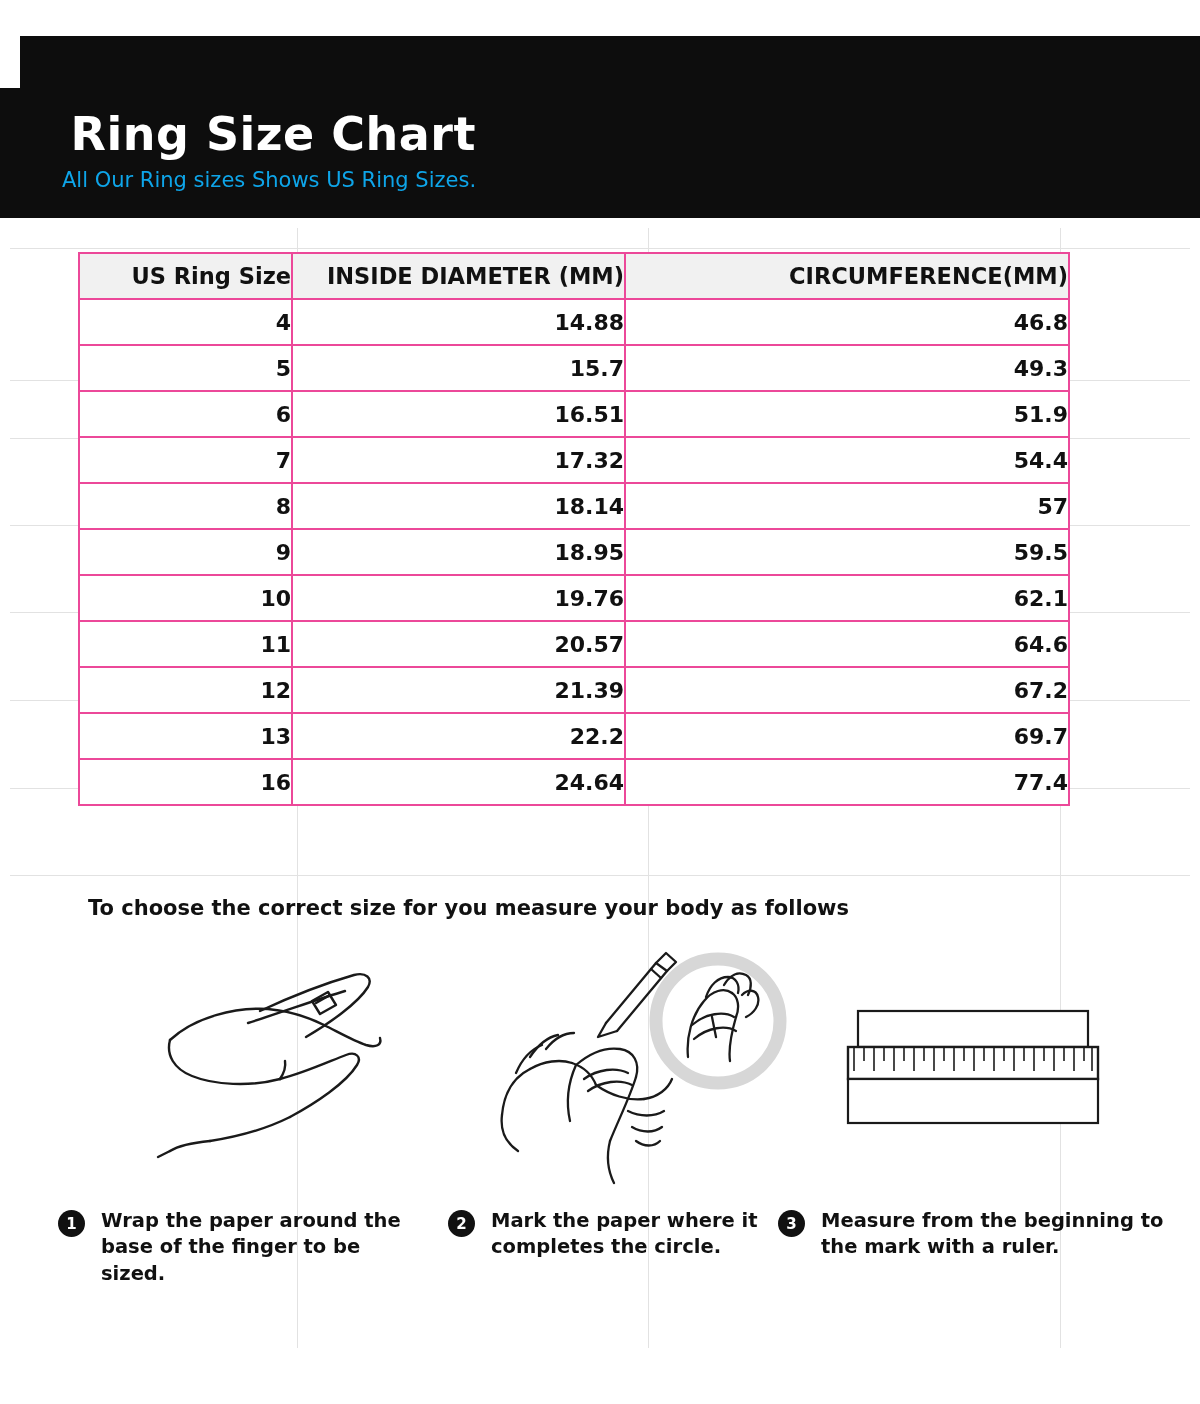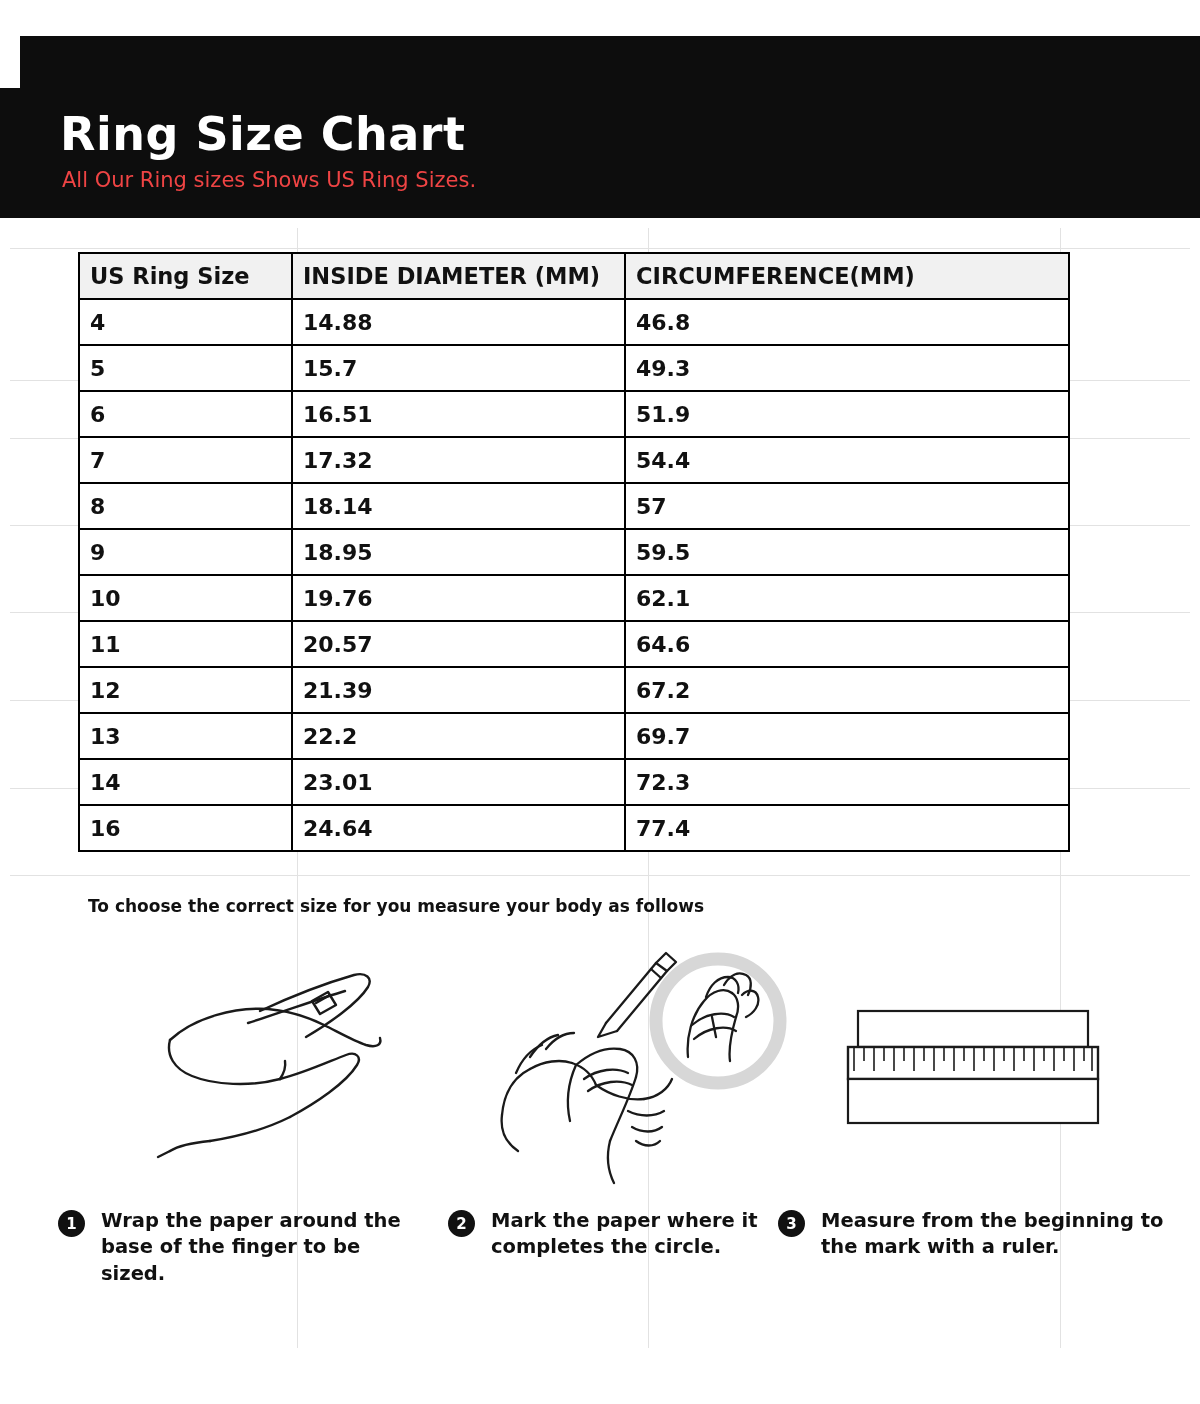--- a/index.html
+++ b/index.html
@@ -46,24 +46,25 @@
     left: 60px;
     top: 92px;
   }
   .title {
     font-size: 46px;
     font-weight: bold;
     color: #ffffff;
     letter-spacing: 0.5px;
     line-height: 1.05;
     margin: 0;
+    text-align: right;
   }
   .subtitle {
     font-size: 21px;
-    color: #ef4444;
+    color: #0ea5e9;
     margin: 10px 0 12px 2px;
     font-weight: 400;
   }
 
   
   .grid-line-v {
     position: absolute;
     width: 1px;
     background: #e2e2e2;
   }
@@ -80,42 +81,42 @@
     top: 252px;
     width: 990px;
   }
   table.size-table {
     border-collapse: collapse;
     width: 990px;
     table-layout: fixed;
   }
   table.size-table th,
   table.size-table td {
-    border: 2px solid #000000;
+    border: 2px solid #ec4899;
     font-size: 22px;
     font-weight: bold;
     padding: 6px 0 6px 10px;
     height: 32px;
     background: #ffffff;
-    text-align: left;
+    text-align: right;
     white-space: nowrap;
   }
   table.size-table thead th {
     background: #f1f1f1;
     font-size: 22.5px;
   }
   col.c1 { width: 213px; }
   col.c2 { width: 333px; }
   col.c3 { width: 444px; }
 
   .note {
     position: absolute;
     left: 88px;
     top: 896px;
-    font-size: 17px;
+    font-size: 21px;
     font-weight: bold;
     color: #111111;
   }
 
   
   .illos {
     position: absolute;
     left: 60px;
     top: 945px;
     width: 1090px;
@@ -252,25 +253,20 @@
       </tr>
       <tr>
         <td>12</td>
         <td>21.39</td>
         <td>67.2</td>
       </tr>
       <tr>
         <td>13</td>
         <td>22.2</td>
         <td>69.7</td>
-      </tr>
-      <tr>
-        <td>14</td>
-        <td>23.01</td>
-        <td>72.3</td>
       </tr>
       <tr>
         <td>16</td>
         <td>24.64</td>
         <td>77.4</td>
       </tr>
     </tbody>
   </table>
 </div>
 

